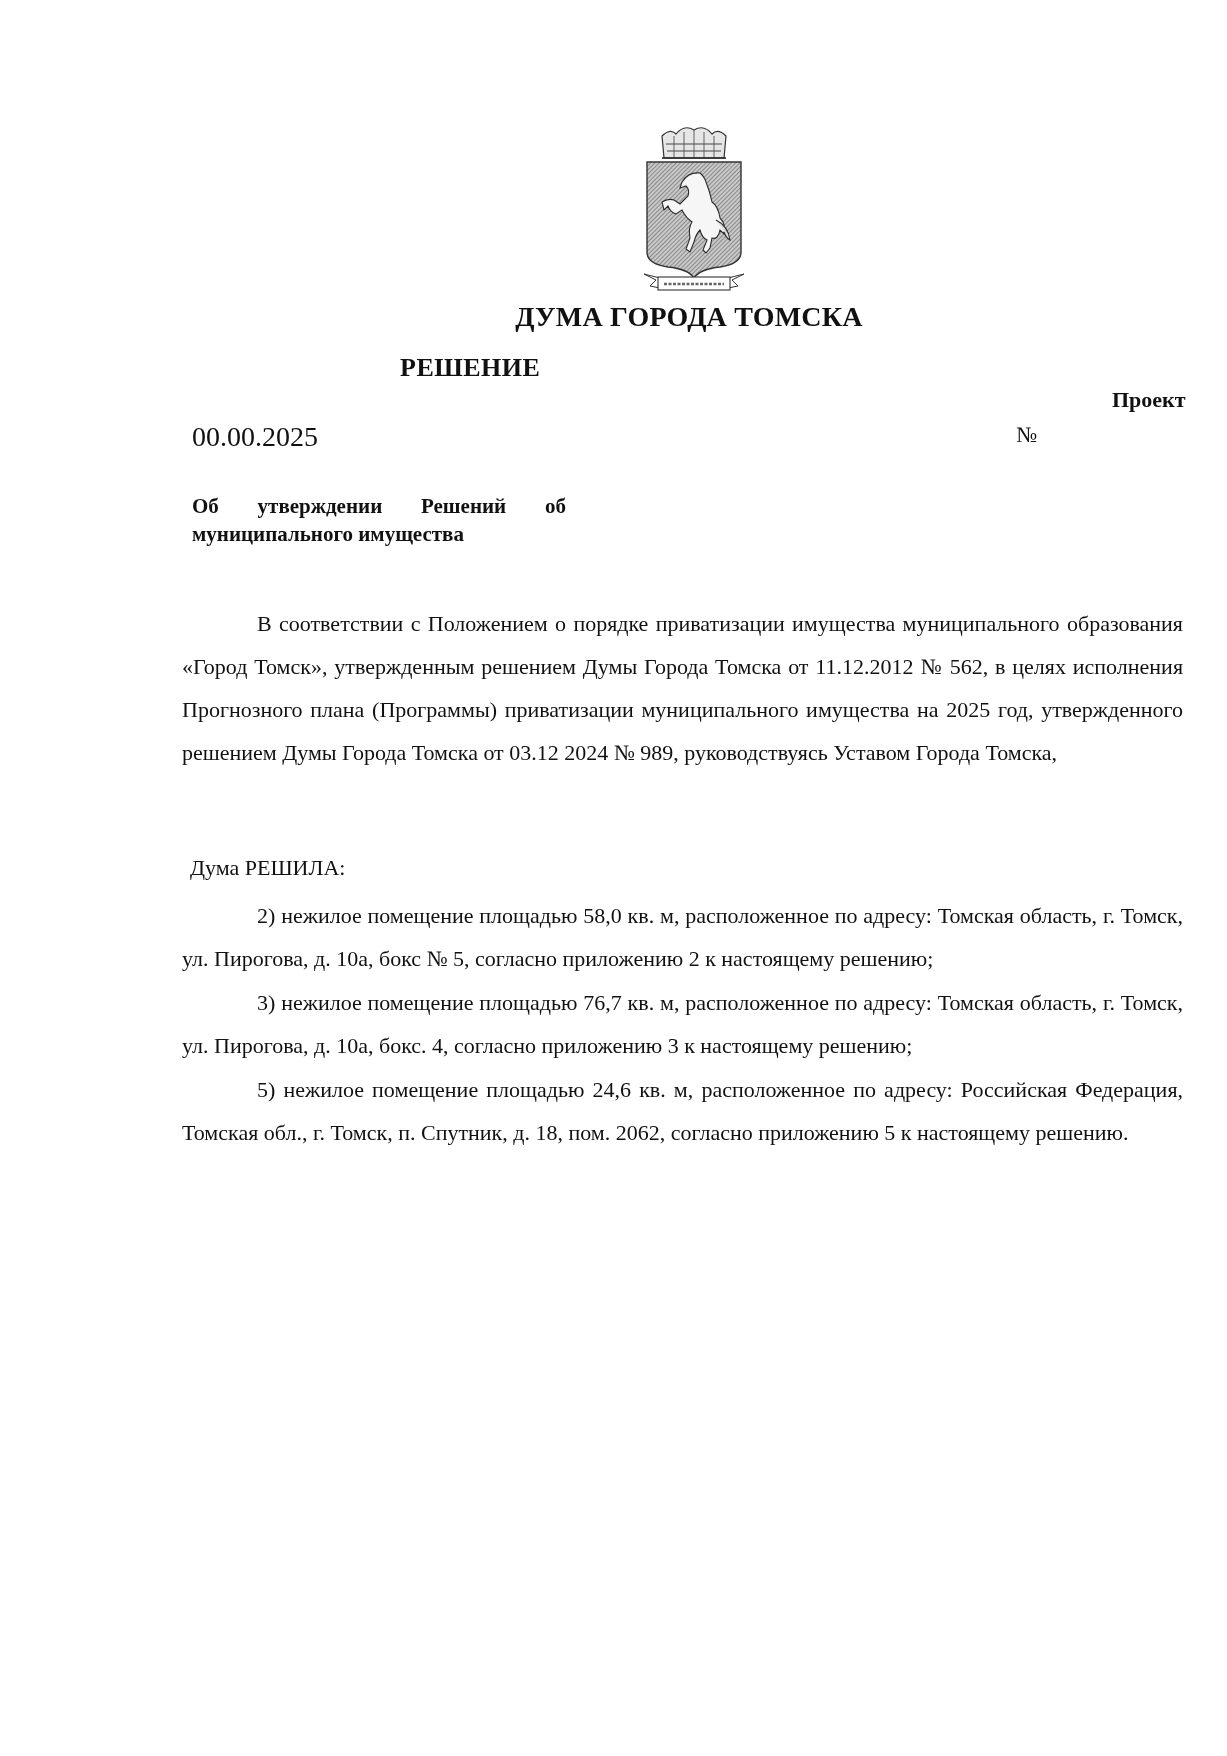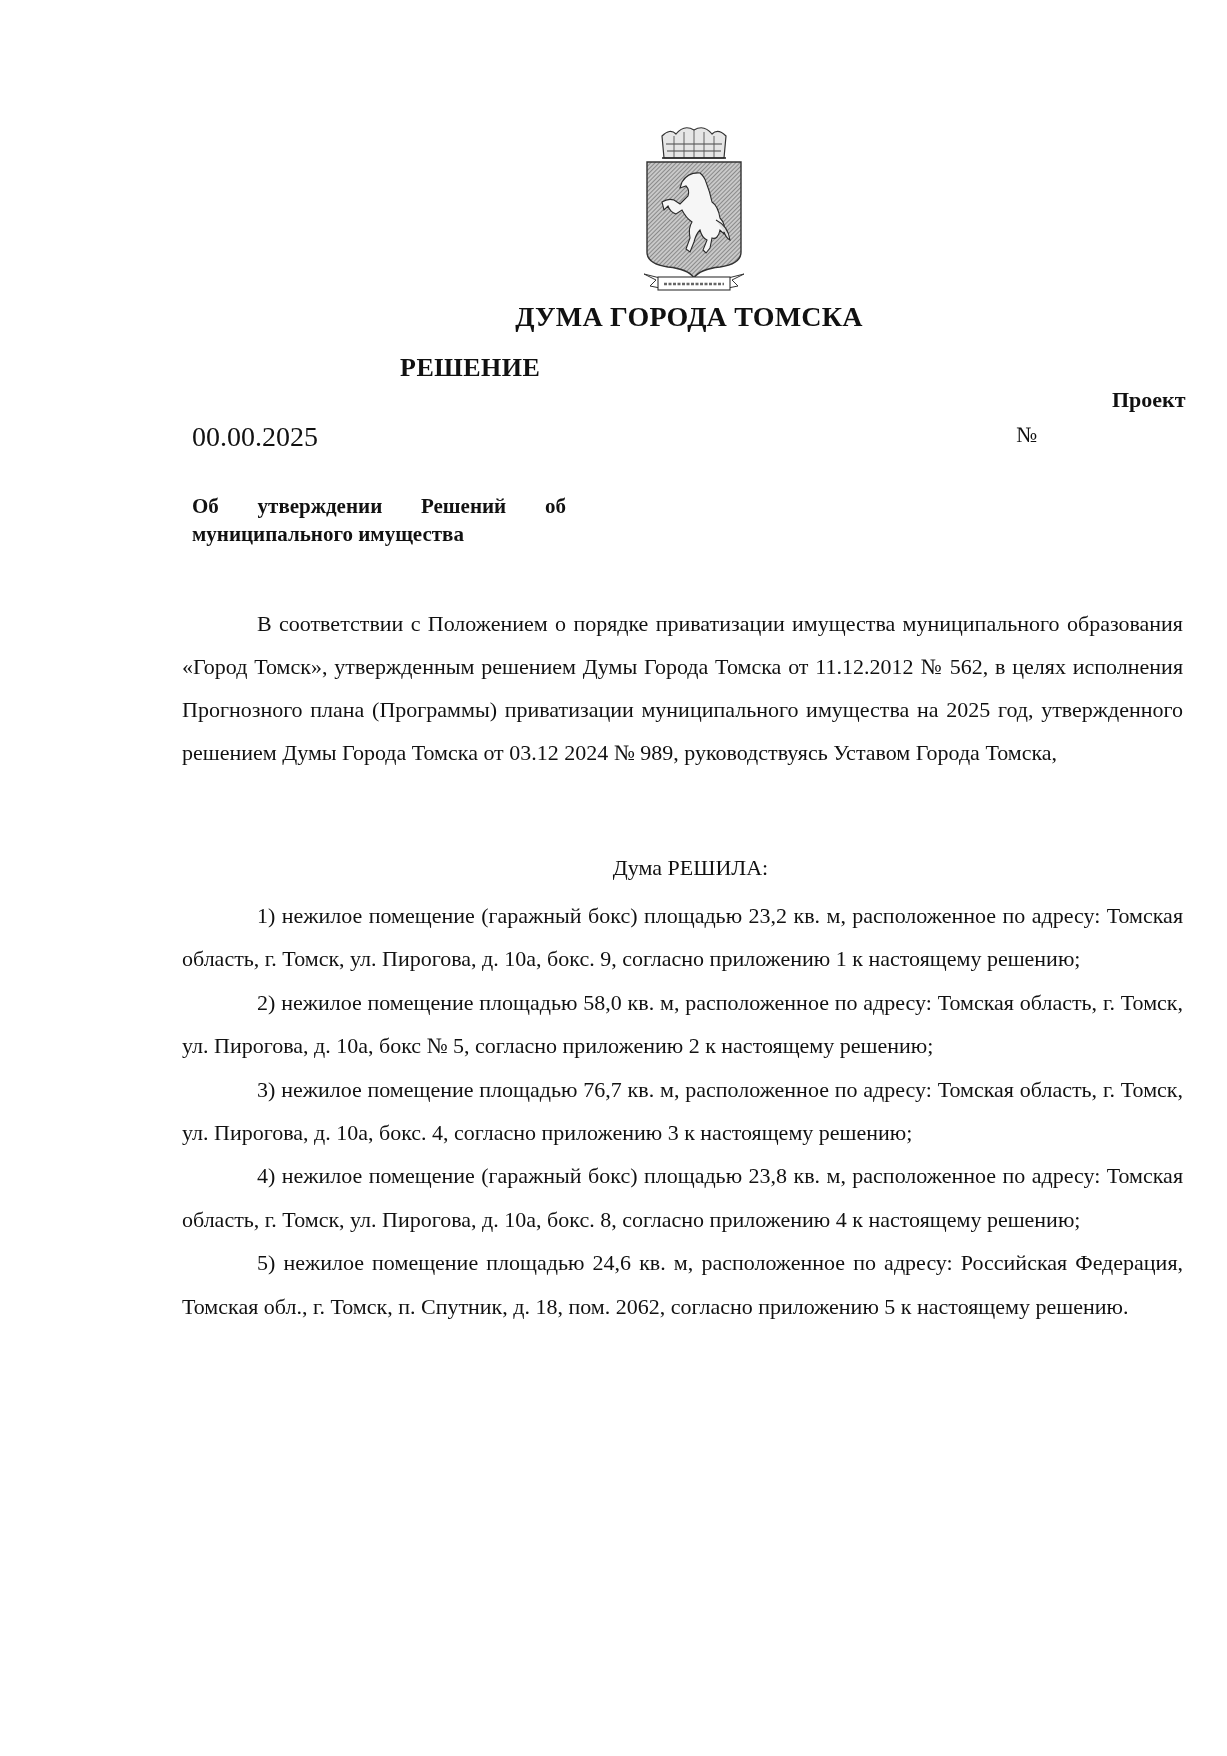--- a/index.html
+++ b/index.html
@@ -10,21 +10,21 @@
   #council-title { left: 400px; width: 578px; top: 298px; text-align: center; font-size: 28px; font-weight: bold; line-height: 38px; letter-spacing: 0.2px; }
   #doc-type { left: 400px; width: 578px; top: 349px; text-align: left; font-size: 26px; font-weight: bold; line-height: 38px; letter-spacing: 0.5px; }
   #draft-label { left: 1112px; top: 386px; font-size: 22px; font-weight: bold; line-height: 28px; }
   #doc-date { left: 192px; top: 423px; font-size: 28px; line-height: 28px; }
   #doc-number { left: 1016px; top: 421px; font-size: 22px; line-height: 28px; }
   #subject { left: 192px; top: 493px; width: 374px; font-size: 21px; font-weight: bold; line-height: 27.5px; text-align: justify; text-align-last: left; }
   #subject span.line { display: block; text-align: justify; text-align-last: justify; }
   #subject span.line.last { text-align-last: left; }
   #body { left: 182px; width: 1001px; top: 602px; font-size: 22px; line-height: 43px; }
   #body p { margin: 0; text-align: justify; text-indent: 75px; }
-  #resolved { left: 182px; width: 1001px; top: 846px; font-size: 22px; line-height: 43px; text-align: center; padding-left: 8px; }
+  #resolved { left: 182px; width: 1001px; top: 846px; font-size: 22px; line-height: 43px; text-align: left; padding-left: 8px; }
   #items { left: 182px; width: 1001px; top: 894px; font-size: 22px; line-height: 43.4px; }
   #items p { margin: 0; text-align: justify; text-indent: 75px; }
 </style>
 </head>
 <body>
 
 <div id="emblem" class="abs">
   <svg width="108" height="174" viewBox="0 0 108 174" xmlns="http://www.w3.org/2000/svg">
     <defs>
       <pattern id="hatch" width="3" height="3" patternUnits="userSpaceOnUse" patternTransform="rotate(45)">
@@ -67,18 +67,16 @@
   <span class="line last">муниципального имущества</span>
 </div>
 
 <div id="body" class="abs serif">
   <p>В соответствии с Положением о порядке приватизации имущества муниципального образования «Город Томск», утвержденным решением Думы Города Томска от 11.12.2012 № 562, в целях исполнения Прогнозного плана (Программы) приватизации муниципального имущества на 2025 год, утвержденного решением Думы Города Томска от 03.12 2024 № 989, руководствуясь Уставом Города Томска,</p>
 </div>
 
 <div id="resolved" class="abs serif">Дума РЕШИЛА:</div>
 
 <div id="items" class="abs serif">
-  <p>1) нежилое помещение (гаражный бокс) площадью 23,2 кв. м, расположенное по адресу: Томская область, г. Томск, ул. Пирогова, д. 10а, бокс. 9, согласно приложению 1 к настоящему решению;</p>
   <p>2) нежилое помещение площадью 58,0 кв. м, расположенное по адресу: Томская область, г. Томск, ул. Пирогова, д. 10а, бокс № 5, согласно приложению 2 к настоящему решению;</p>
   <p>3) нежилое помещение площадью 76,7 кв. м, расположенное по адресу: Томская область, г. Томск, ул. Пирогова, д. 10а, бокс. 4, согласно приложению 3 к настоящему решению;</p>
-  <p>4) нежилое помещение (гаражный бокс) площадью 23,8 кв. м, расположенное по адресу: Томская область, г. Томск, ул. Пирогова, д. 10а, бокс. 8, согласно приложению 4 к настоящему решению;</p>
   <p>5) нежилое помещение площадью 24,6 кв. м, расположенное по адресу: Российская Федерация, Томская обл., г. Томск, п. Спутник, д. 18, пом. 2062, согласно приложению 5 к настоящему решению.</p>
 </div>
 
 </body></html>

